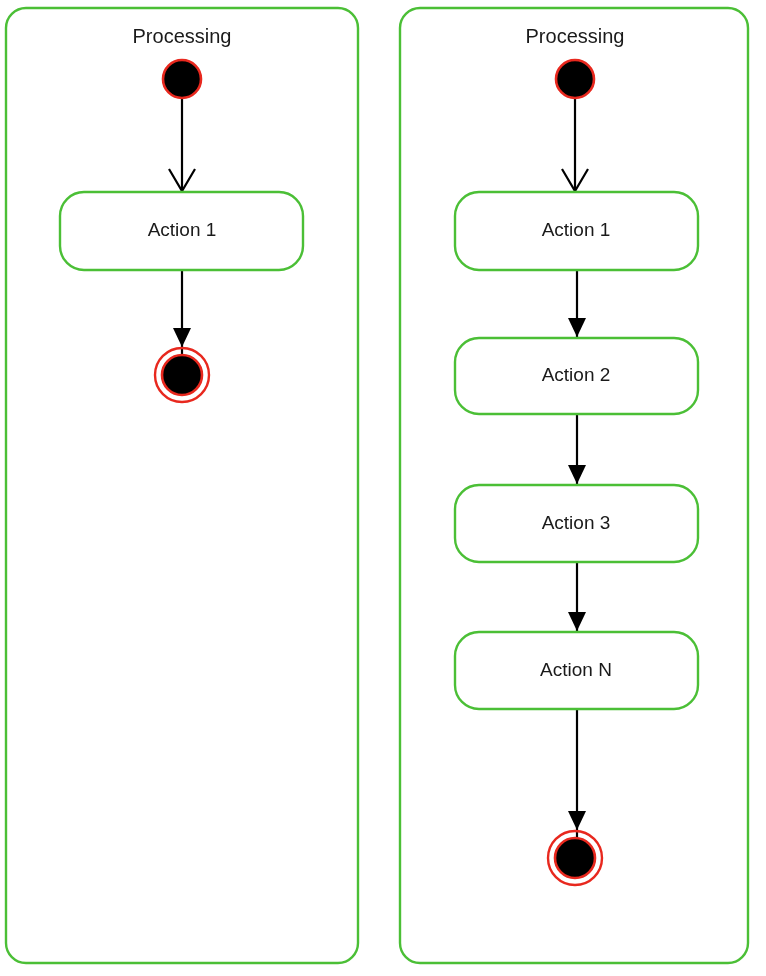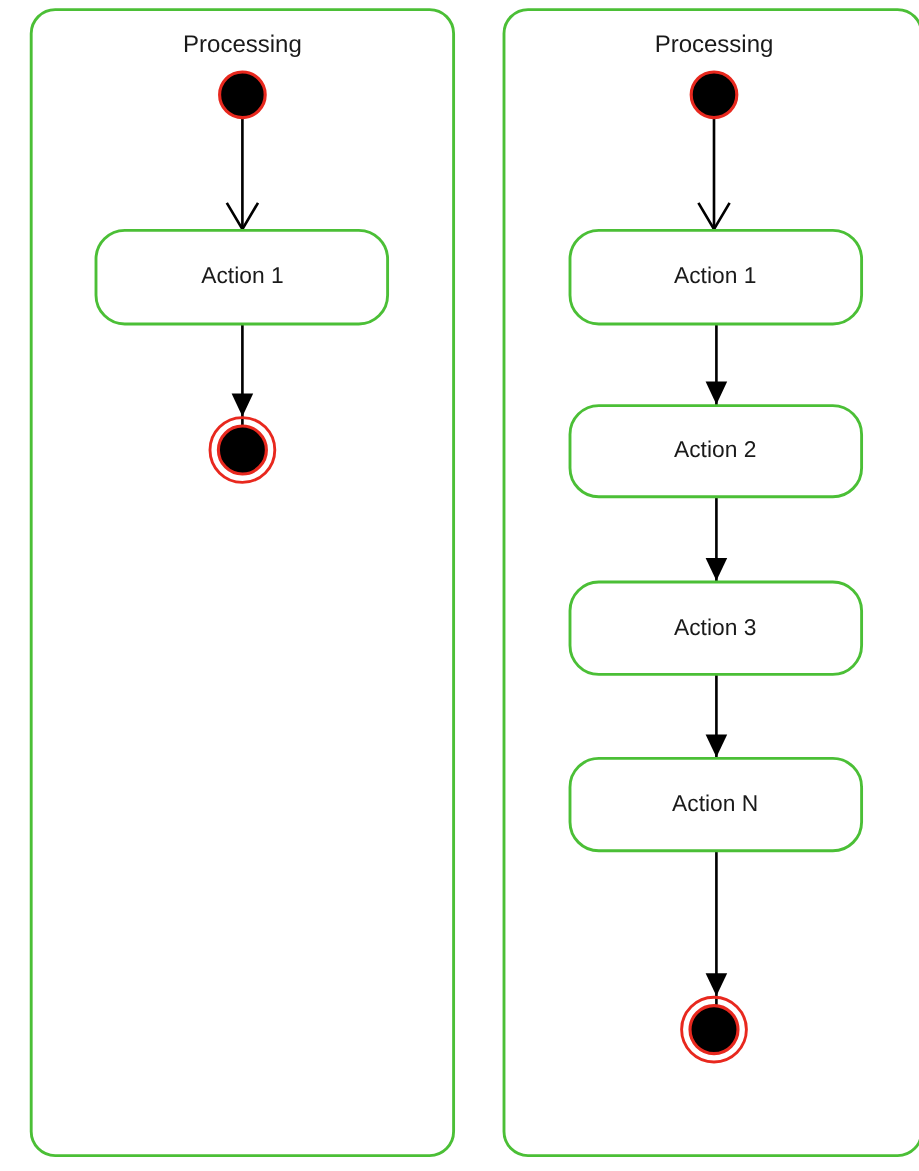--- a/index.html
+++ b/index.html
@@ -10,21 +10,20 @@
   body {
     width: 766px;
     height: 976px;
     font-family: "Liberation Sans", sans-serif;
     overflow: hidden;
   }
   #diagram-root {
     position: relative;
     width: 624px;
     height: 976px;
-    margin-left: 20px;
   }
   svg.diagram-canvas {
     display: block;
     width: 766px;
     height: 976px;
   }
   .panel-frame {
     fill: #ffffff;
     stroke: #4bbf36;
     stroke-width: 2.4;

